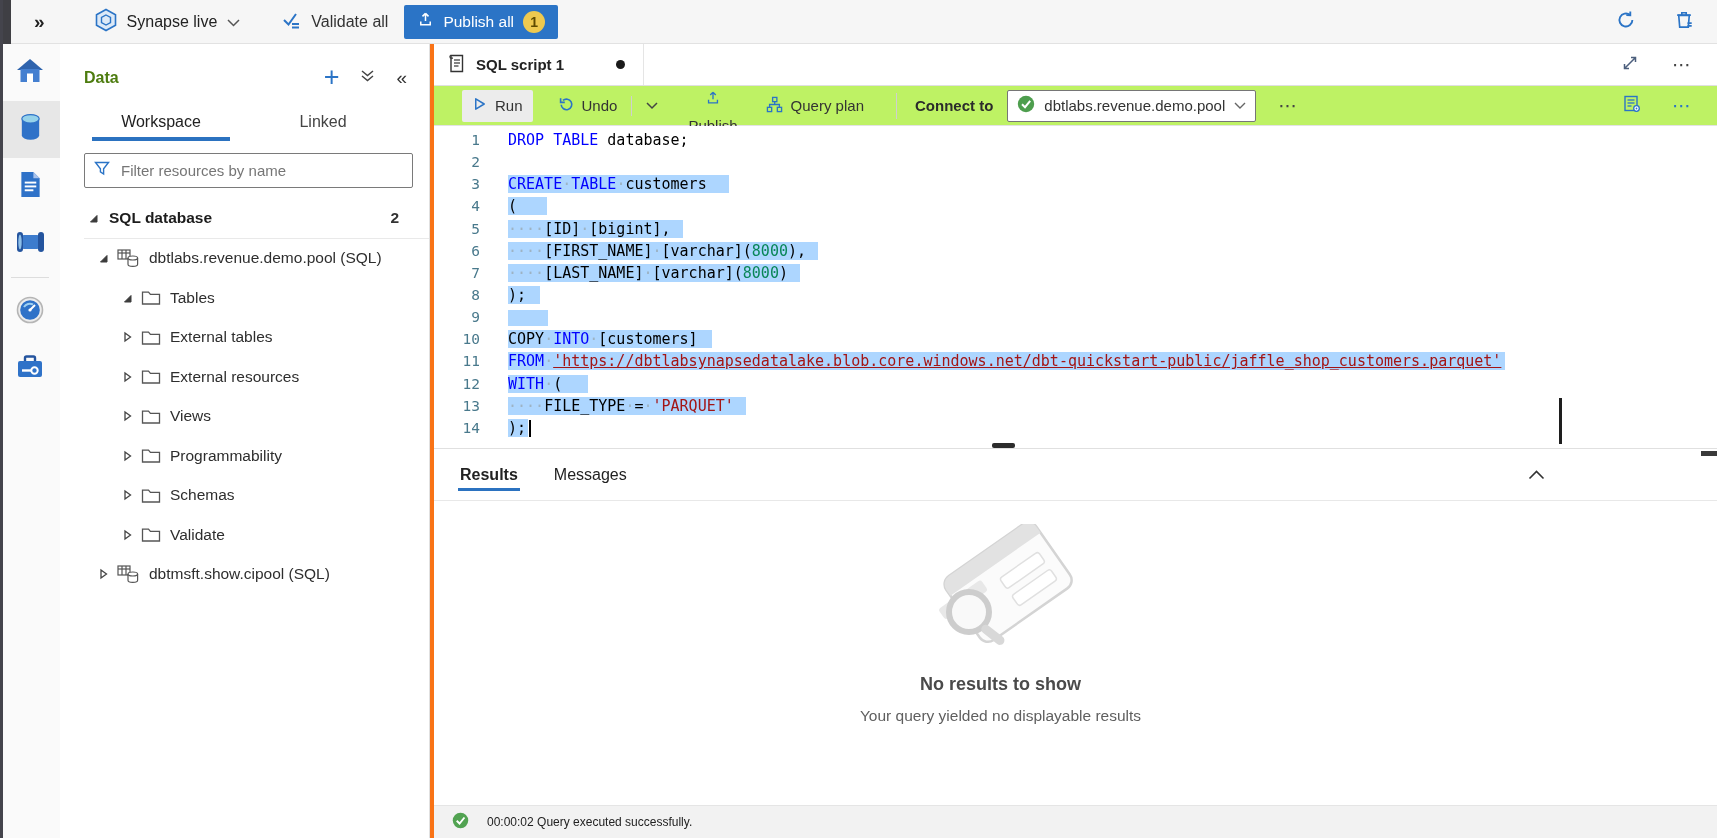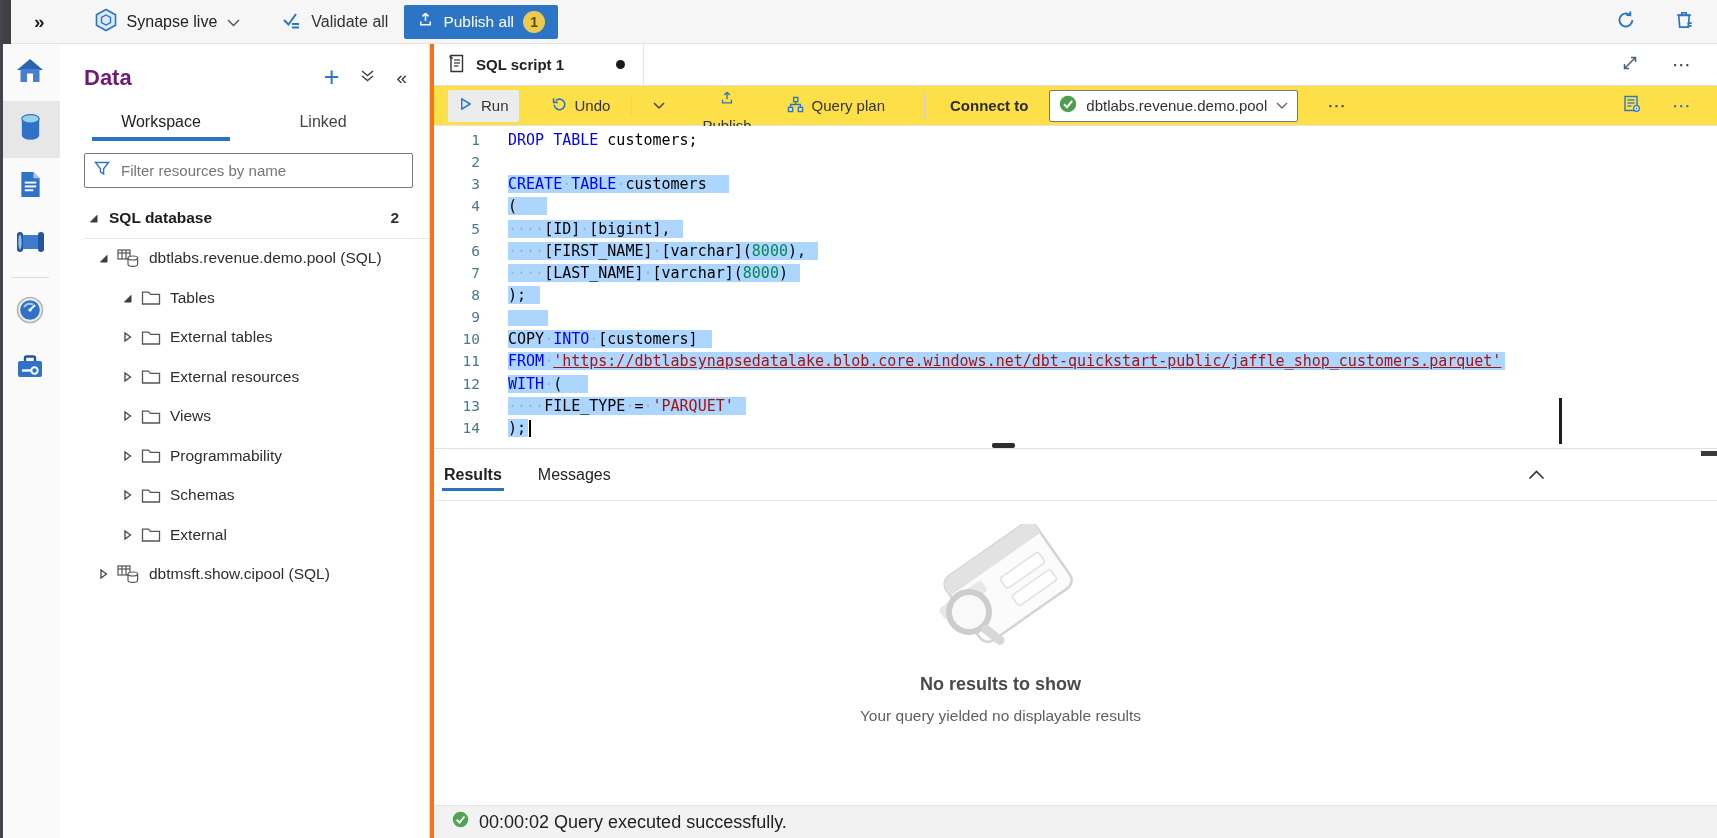--- a/index.html
+++ b/index.html
@@ -27,21 +27,21 @@
   
   .rail{position:absolute;left:0;top:44px;bottom:0;width:60px;background:#fafafa;z-index:2;}
   .rail-item{height:57px;display:grid;place-items:center;cursor:pointer;}
   .rail-item.sel{background:#e7e7e7;}
   .rail-div{height:1px;background:#ddd;margin:5px 11px;}
 
   
   .datapanel{position:absolute;left:60px;top:44px;bottom:0;width:370px;background:#fff;
              border-right:1px solid #e0e0e0;box-sizing:border-box;}
   .dp-header{display:flex;align-items:center;margin:20px 22px 0 24px;}
-  .dp-title{font-size:22px;font-weight:bold;color:#701a75;}
+  .dp-title{font-size:16px;font-weight:bold;color:#4d7c0f;}
   .dp-actions{margin-left:auto;display:flex;align-items:center;gap:21px;}
   .plus-btn{color:#2b74c6;font-size:27px;font-weight:300;line-height:1;cursor:pointer;}
   .guillemet{font-size:19px;color:#333;cursor:pointer;}
   .dp-tabs{display:flex;margin:16px 0 0 20px;}
   .dp-tab{width:162px;text-align:center;font-size:16px;color:#444;padding:6px 0 10px;position:relative;cursor:pointer;}
   .dp-tab.active{color:#222;}
   .dp-tab.active::after{content:"";position:absolute;left:12px;right:12px;bottom:0;height:4px;background:#2b72c0;}
   .filter{display:flex;align-items:center;gap:9px;margin:12px 16px 0 24px;height:33px;
           border:1px solid #7a7a7a;border-radius:2px;background:#fff;padding:0 9px;}
   .filter input{border:none;outline:none;font-size:15px;color:#333;flex:1;background:transparent;
@@ -63,22 +63,22 @@
   .main{position:absolute;left:430px;top:44px;right:0;bottom:0;display:flex;flex-direction:column;
         border-left:4px solid #f97316;box-sizing:border-box;background:#fff;}
   .tabbar{height:42px;background:#fff;border-bottom:1px solid #e0e0e0;display:flex;align-items:stretch;position:relative;flex:0 0 42px;box-sizing:border-box;}
   .doc-tab{display:flex;align-items:center;gap:10px;padding:0 18px 0 14px;border-right:1px solid #e5e5e5;
            background:#fff;font-size:15px;font-weight:bold;color:#222;cursor:pointer;}
   .dirty-dot{width:9px;height:9px;border-radius:50%;background:#1a1a1a;margin-left:42px;}
   .tab-right{position:absolute;right:26px;top:0;height:100%;display:flex;align-items:center;gap:34px;}
   .ellipsis{font-size:19px;color:#444;line-height:1;cursor:pointer;}
   .ellipsis.blue{color:#2b74c6;}
 
-  .toolbar{height:40px;background:#fde047;border-bottom:1px solid #e3e3e3;display:flex;align-items:center;
-           padding-left:14px;flex:0 0 40px;box-sizing:border-box;font-size:15px;color:#333;gap:7px;}
+  .toolbar{height:40px;background:#bef264;border-bottom:1px solid #e3e3e3;display:flex;align-items:center;
+           padding-left:28px;flex:0 0 40px;box-sizing:border-box;font-size:15px;color:#333;}
   .tbtn{display:flex;align-items:center;gap:8px;height:32px;padding:0 10px;border-radius:2px;cursor:pointer;white-space:nowrap;}
   .tbtn.hover{background:#ececec;}
   .tsep{width:1px;height:20px;background:#cfcfcf;margin:0 4px;}
   .tsep.tall{height:26px;margin:0 18px 0 22px;}
   .connect-label{font-weight:bold;color:#2b2b2b;margin-right:14px;white-space:nowrap;}
   .pool-dd{display:flex;align-items:center;gap:9px;height:30px;border:1px solid #767676;border-radius:2px;
            background:#fff;padding:0 9px;cursor:pointer;white-space:nowrap;}
   .toolbar-right{margin-left:auto;display:flex;align-items:center;gap:30px;margin-right:26px;}
 
   
@@ -94,34 +94,34 @@
   .tk-num{color:#098658;}
   .tk-str{color:#a31515;}
   .tk-strl{color:#a31515;text-decoration:underline;}
   .tk-ws{color:#9db3c4;}
   .caret{display:inline-block;width:2px;height:17px;background:#000;vertical-align:middle;margin-left:1px;}
   .scroll-marker{position:absolute;left:1125px;top:272px;width:3px;height:46px;background:#1e1e1e;}
   .split-handle{position:absolute;left:558px;bottom:0;width:23px;height:5px;background:#2c2c2c;border-radius:2px;}
 
   
   .results{flex:1 1 auto;position:relative;background:#fff;border-top:1px solid #e0e0e0;box-sizing:border-box;}
-  .rtabs{height:52px;display:flex;align-items:center;padding-left:8px;border-bottom:1px solid #e8e8e8;
+  .rtabs{height:52px;display:flex;align-items:center;padding-left:24px;border-bottom:1px solid #e8e8e8;
          position:relative;box-sizing:border-box;}
   .rtab{font-size:16px;color:#222;margin-right:32px;position:relative;padding:14px 2px;cursor:pointer;}
   .rtab.active{font-weight:bold;}
   .rtab.active::after{content:"";position:absolute;left:0;right:0;bottom:7px;height:3px;background:#2b72c0;}
   .collapse-chev{position:absolute;right:172px;top:17px;cursor:pointer;}
   .right-dash{position:absolute;right:0;top:2px;width:16px;height:5px;background:#3a3a3a;}
   .empty-state{position:absolute;left:0;right:150px;top:75px;text-align:center;}
   .empty-title{font-size:18px;font-weight:bold;color:#4a4a4a;margin-top:18px;}
   .empty-sub{font-size:15.5px;color:#5f5f5f;margin-top:12px;}
 
   
   .statusbar{flex:0 0 33px;background:#f2f2f2;border-top:1px solid #e5e5e5;display:flex;align-items:center;
-             gap:10px;padding-left:18px;box-sizing:border-box;font-size:18px;color:#222;margin-top:36px;}
+             gap:18px;padding-left:18px;box-sizing:border-box;font-size:12px;color:#222;margin-top:36px;}
 </style>
 </head>
 <body>
 
 <div class="app">
   <div class="edge-strip"></div>
 
   <header class="topbar">
     <div class="corner-dark"></div>
     <span class="dbl-chev">»</span>
@@ -388,21 +388,21 @@
           <span class="tri">
             <svg width="14" height="14" viewBox="0 0 14 14">
               <polygon points="5,3 10.5,7 5,11" fill="none" stroke="#444" stroke-width="1.3"></polygon>
             </svg>
           </span>
           <span class="ticon">
             <svg width="20" height="17" viewBox="0 0 20 17">
               <path d="M1.5 15 V3.2 h6 l1.9 2.2 h9.1 V15 Z" fill="#fff" stroke="#555" stroke-width="1.3"></path>
             </svg>
           </span>
-          <span class="tlabel">External</span>
+          <span class="tlabel">Validate</span>
         </div>
         <div class="trow lvl1">
           <span class="tri">
             <svg width="14" height="14" viewBox="0 0 14 14">
               <polygon points="5,3 10.5,7 5,11" fill="none" stroke="#444" stroke-width="1.3"></polygon>
             </svg>
           </span>
           <span class="ticon">
             <svg width="23" height="21" viewBox="0 0 23 21">
               <g fill="#fff" stroke="#555" stroke-width="1.2">
@@ -525,21 +525,21 @@
               <circle cx="14.5" cy="14.5" r="2.8" fill="#fff" stroke="#2b74c6" stroke-width="1.3"></circle>
               <circle cx="14.5" cy="14.5" r="0.9" fill="#2b74c6"></circle>
             </svg>
         </span>
         <span class="ellipsis blue">⋯</span>
       </div>
     </div>
 
     <div class="editor">
       <div class="codewrap">
-          <div class="codeline"><span class="ln">1</span><span class="lc"><span class="tk-kw">DROP</span><span class="tk-pl"> </span><span class="tk-kw">TABLE</span><span class="tk-pl"> </span><span class="tk-pl">customers;</span></span></div>
+          <div class="codeline"><span class="ln">1</span><span class="lc"><span class="tk-kw">DROP</span><span class="tk-pl"> </span><span class="tk-kw">TABLE</span><span class="tk-pl"> </span><span class="tk-pl">database;</span></span></div>
           <div class="codeline"><span class="ln">2</span><span class="lc"></span></div>
           <div class="codeline"><span class="ln">3</span><span class="lc"><span class="selspan" style="padding-right: 22px;"><span class="tk-kw">CREATE</span><span class="tk-ws">·</span><span class="tk-kw">TABLE</span><span class="tk-ws">·</span><span class="tk-pl">customers</span></span></span></div>
           <div class="codeline"><span class="ln">4</span><span class="lc"><span class="selspan" style="padding-right: 30px;"><span class="tk-pl">(</span></span></span></div>
           <div class="codeline"><span class="ln">5</span><span class="lc"><span class="selspan" style="padding-right: 12px;"><span class="tk-ws">····</span><span class="tk-pl">[ID]</span><span class="tk-ws">·</span><span class="tk-pl">[bigint],</span></span></span></div>
           <div class="codeline"><span class="ln">6</span><span class="lc"><span class="selspan" style="padding-right: 12px;"><span class="tk-ws">····</span><span class="tk-pl">[FIRST_NAME]</span><span class="tk-ws">·</span><span class="tk-pl">[varchar](</span><span class="tk-num">8000</span><span class="tk-pl">),</span></span></span></div>
           <div class="codeline"><span class="ln">7</span><span class="lc"><span class="selspan" style="padding-right: 12px;"><span class="tk-ws">····</span><span class="tk-pl">[LAST_NAME]</span><span class="tk-ws">·</span><span class="tk-pl">[varchar](</span><span class="tk-num">8000</span><span class="tk-pl">)</span></span></span></div>
           <div class="codeline"><span class="ln">8</span><span class="lc"><span class="selspan" style="padding-right: 14px;"><span class="tk-pl">);</span></span></span></div>
           <div class="codeline"><span class="ln">9</span><span class="lc"><span class="selspan" style="display: inline-block; width: 40px; height: 16px; vertical-align: middle;"></span></span></div>
           <div class="codeline"><span class="ln">10</span><span class="lc"><span class="selspan" style="padding-right: 14px;"><span class="tk-pl">COPY</span><span class="tk-ws">·</span><span class="tk-kw">INTO</span><span class="tk-ws">·</span><span class="tk-pl">[customers]</span></span></span></div>
           <div class="codeline"><span class="ln">11</span><span class="lc"><span class="selspan" style="padding-right: 4px;"><span class="tk-kw">FROM</span><span class="tk-ws">·</span><span class="tk-strl">'https://dbtlabsynapsedatalake.blob.core.windows.net/dbt-quickstart-public/jaffle_shop_customers.parquet'</span></span></span></div>

